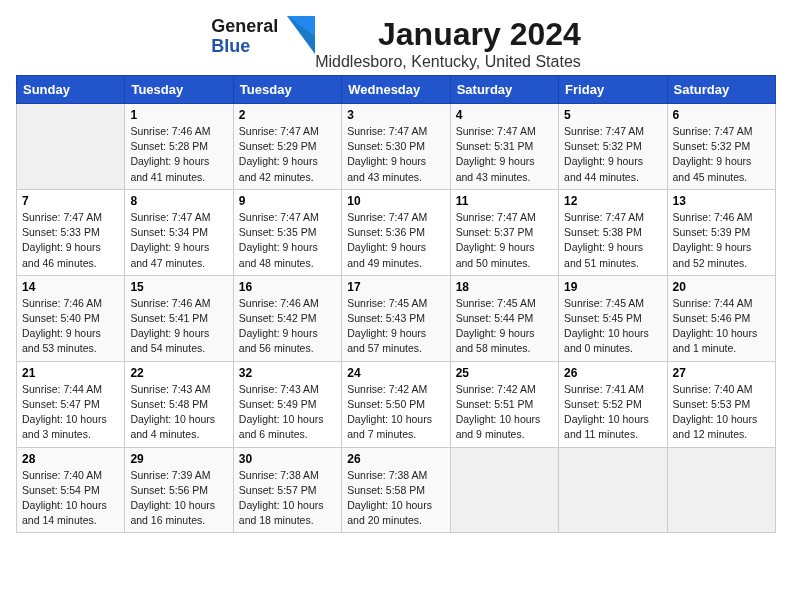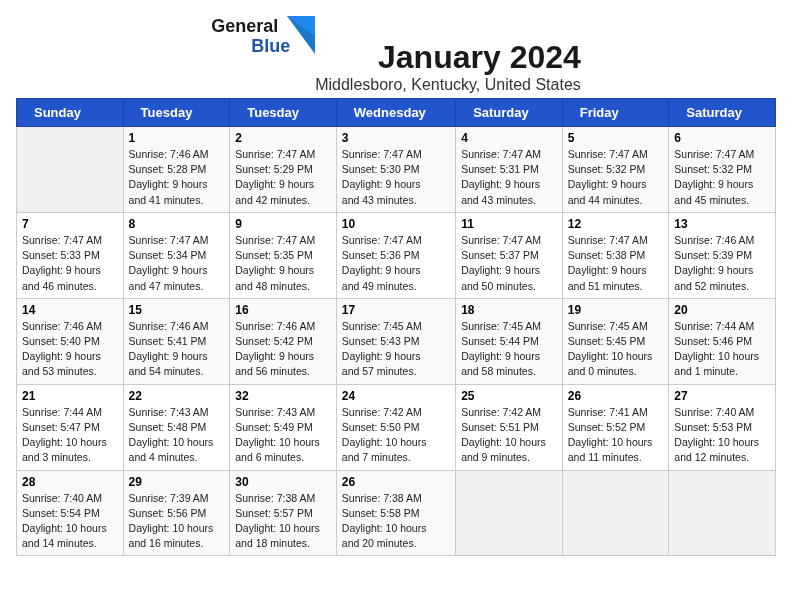--- a/index.html
+++ b/index.html
@@ -16,41 +16,40 @@
       align-items: flex-start;
       margin-bottom: 8px;
     }
     .logo {
       display: flex;
       flex-direction: column;
       align-items: flex-start;
     }
     .title-block {
       text-align: right;
-      margin-top: 23px;
     }
     .title-block h1 {
       font-size: 32px;
       font-weight: bold;
       color: #1a1a1a;
     }
     .title-block h2 {
       font-size: 16px;
       font-weight: normal;
       color: #333;
     }
     table {
       width: 100%;
       border-collapse: collapse;
       font-size: 11px;
     }
     thead tr th {
       background: #2255cc;
       color: #fff;
-      padding: 6px 17px;
+      padding: 6px 6px;
       text-align: left;
       font-size: 13px;
       font-weight: bold;
       border: 1px solid #1a44aa;
     }
     tbody tr td {
       border: 1px solid #ccc;
       padding: 4px 5px;
       vertical-align: top;
       background: #fff;
@@ -75,21 +74,21 @@
     }
   </style>
 </head>
 <body>
 
 <div class="header">
   <div class="logo">
     <div style="display:flex;align-items:center;">
       <div style="position:relative;width:80px;height:42px;">
         <span style="position:absolute;top:0;left:0;font-size:18px;font-weight:bold;color:#1a1a1a;font-family:Arial;">General</span>
-        <span style="position:absolute;top:20px;left:0;font-size:18px;font-weight:bold;color:#2255aa;font-family:Arial;margin-left:40px;">Blue</span>
+        <span style="position:absolute;top:20px;left:0;font-size:18px;font-weight:bold;color:#2255aa;font-family:Arial;">Blue</span>
       </div>
       <svg width="28" height="38" viewBox="0 0 28 38" style="margin-left:-4px;margin-top:-4px;">
         <polygon points="0,0 28,0 28,38" fill="#1a7ac8"></polygon>
         <polygon points="0,0 28,0 28,20" fill="#2288ee"></polygon>
       </svg>
     </div>
   </div>
   <div class="title-block">
     <h1>January 2024</h1>
     <h2>Middlesboro, Kentucky, United States</h2>

